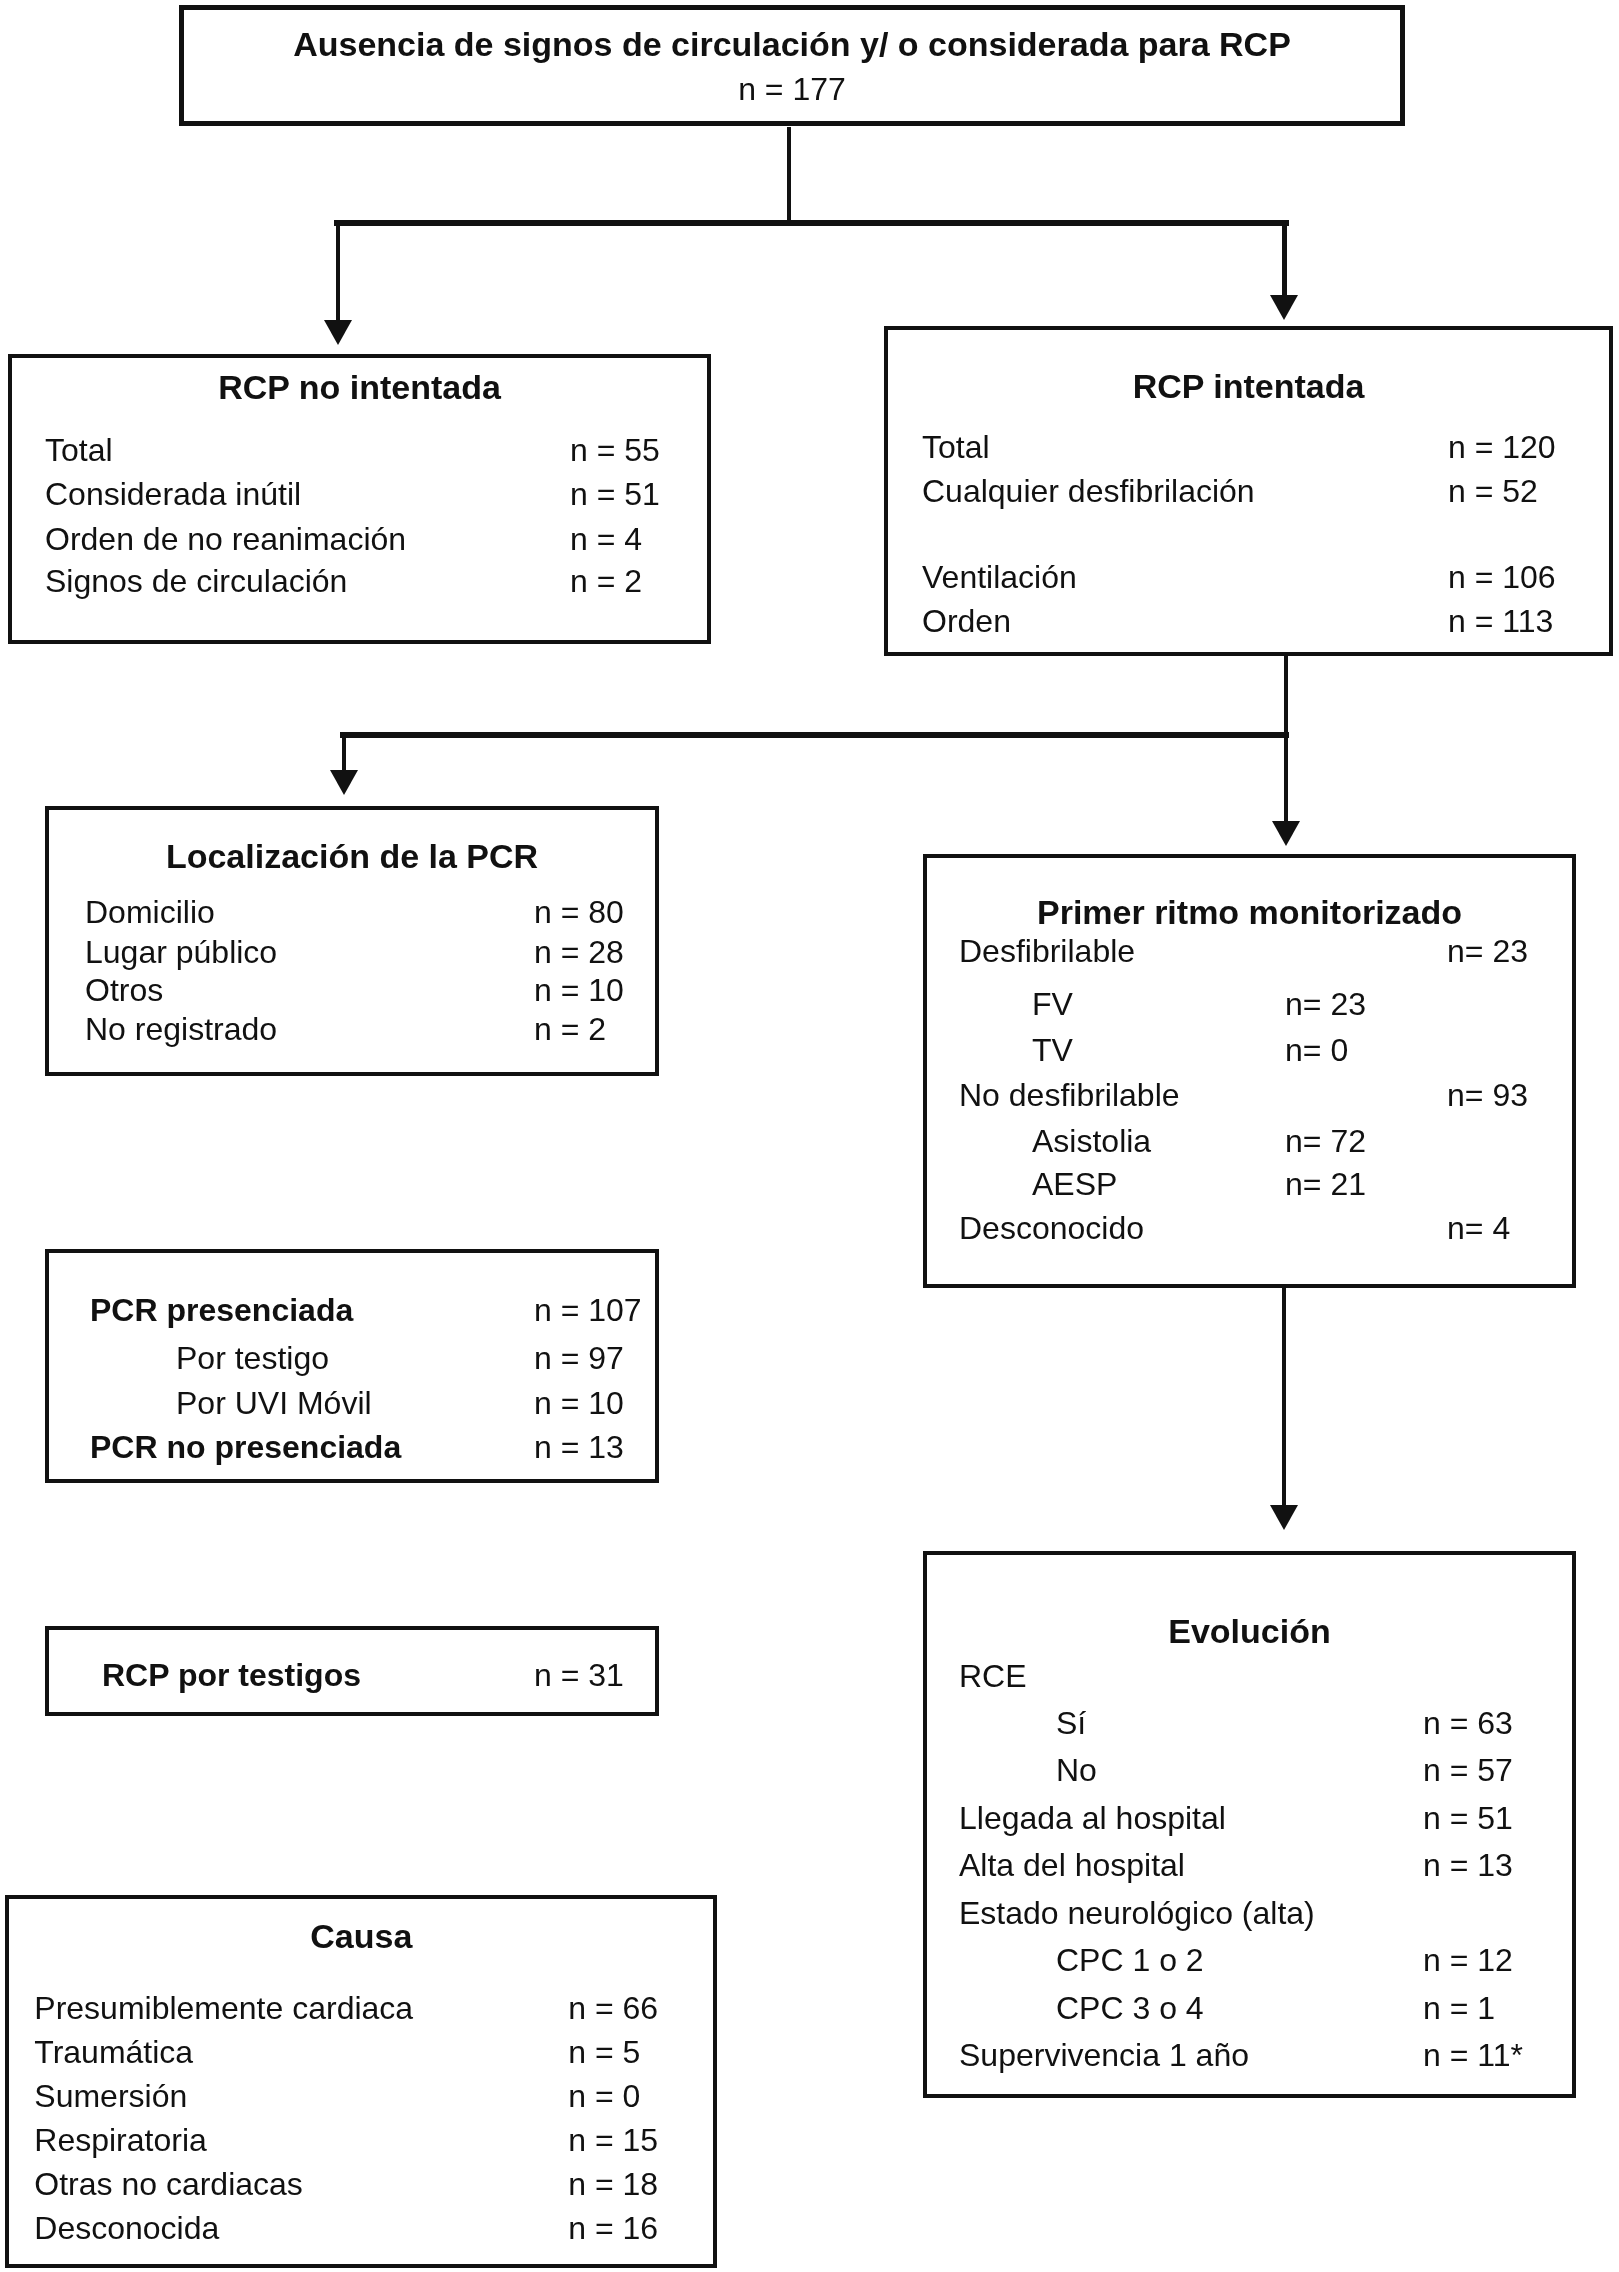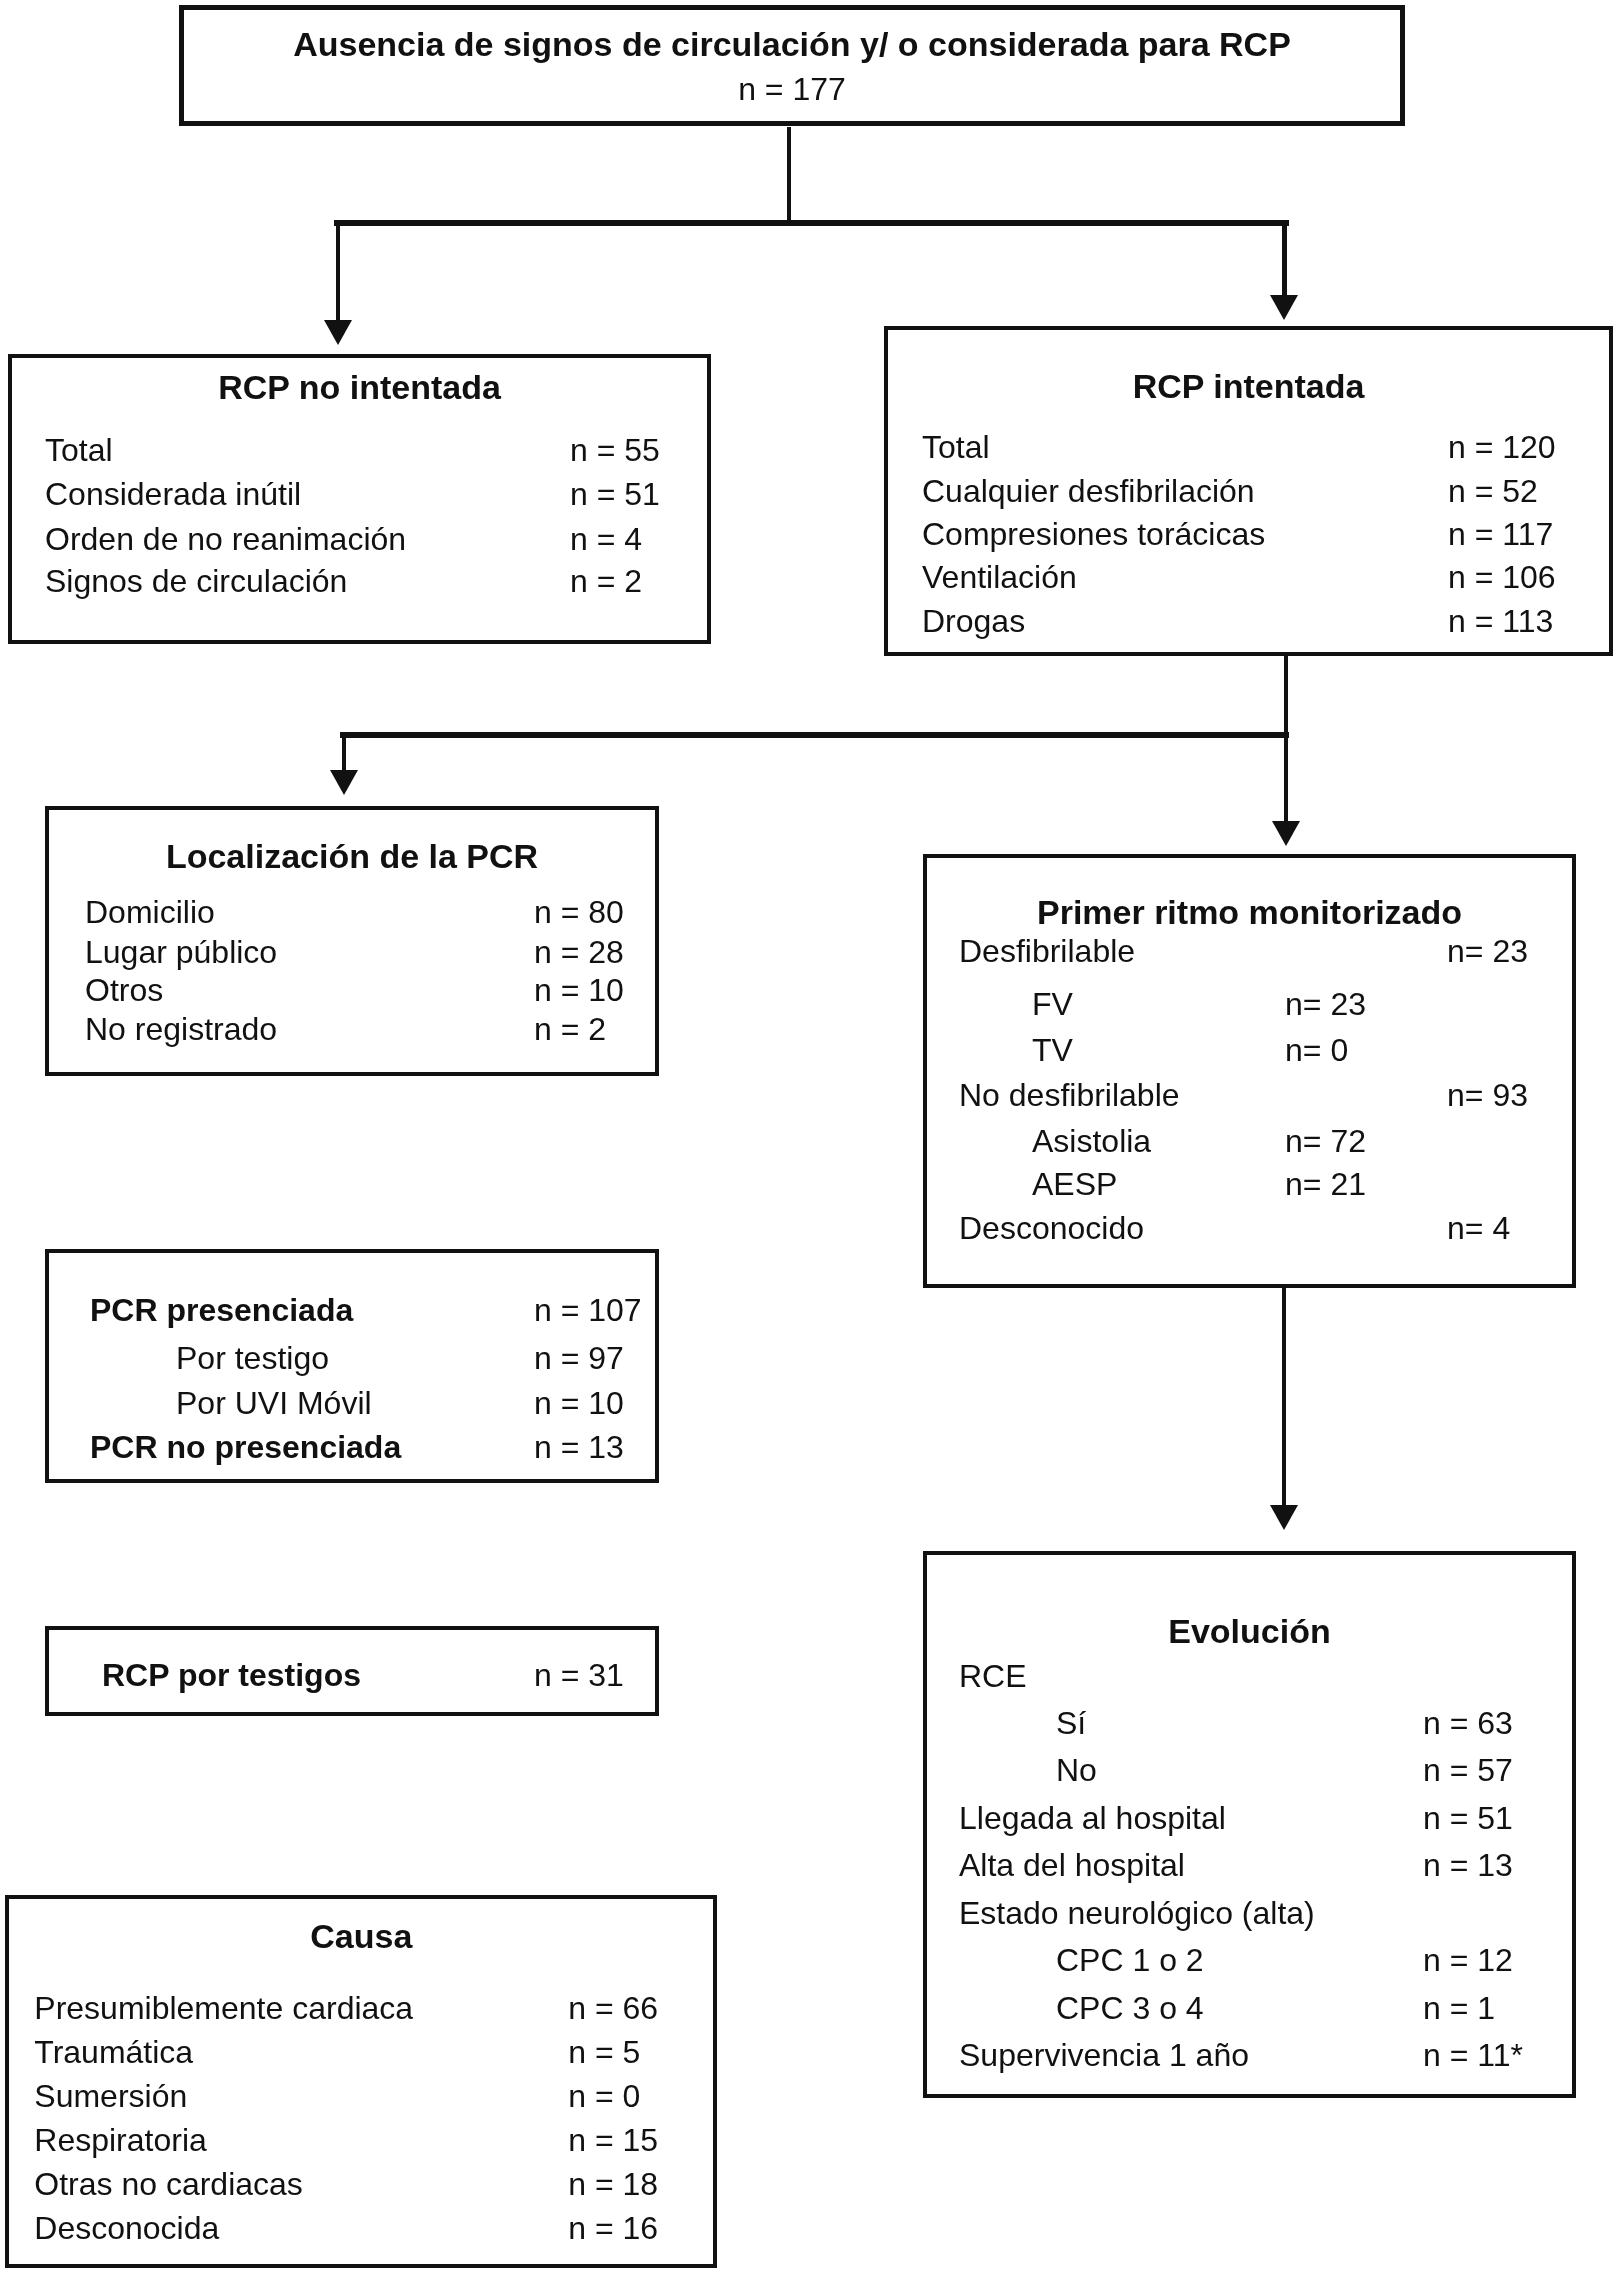--- a/index.html
+++ b/index.html
@@ -106,30 +106,26 @@
   <div class="box b-rcpint" style="left:884px;top:326px;width:729px;height:330px;">
     <div class="title" style="top:38px;">RCP intentada</div>
     <div class="row" style="top:98px;">
       <span class="lbl">Total</span>
       <span class="val">n = 120</span>
     </div>
     <div class="row" style="top:142px;">
       <span class="lbl">Cualquier desfibrilación</span>
       <span class="val">n = 52</span>
     </div>
-    <div class="row" style="top:185px;">
-      <span class="lbl">Compresiones torácicas</span>
-      <span class="val">n = 117</span>
-    </div>
     <div class="row" style="top:228px;">
       <span class="lbl">Ventilación</span>
       <span class="val">n = 106</span>
     </div>
     <div class="row" style="top:272px;">
-      <span class="lbl">Drogas</span>
+      <span class="lbl">Orden</span>
       <span class="val">n = 113</span>
     </div>
   </div>
 
   <div class="box b-loc" style="left:45px;top:806px;width:614px;height:270px;">
     <div class="title" style="top:28px;">Localización de la PCR</div>
     <div class="row" style="top:83px;">
       <span class="lbl">Domicilio</span>
       <span class="val">n = 80</span>
     </div>

